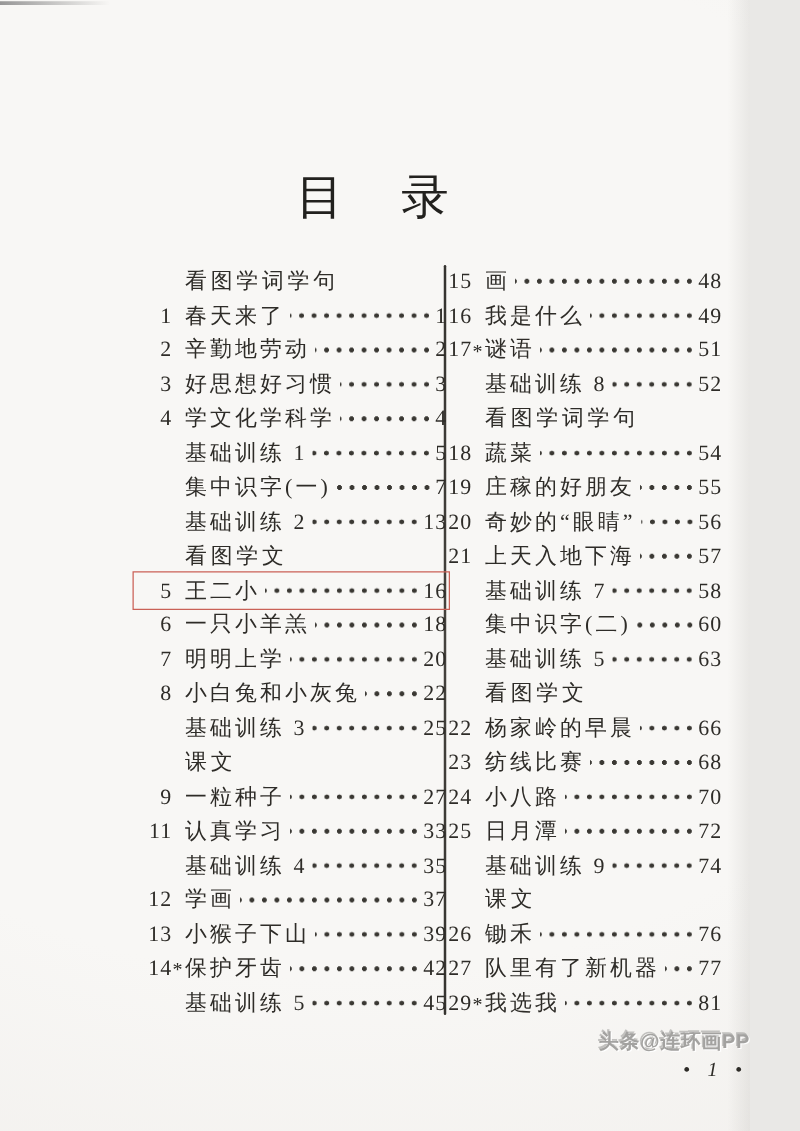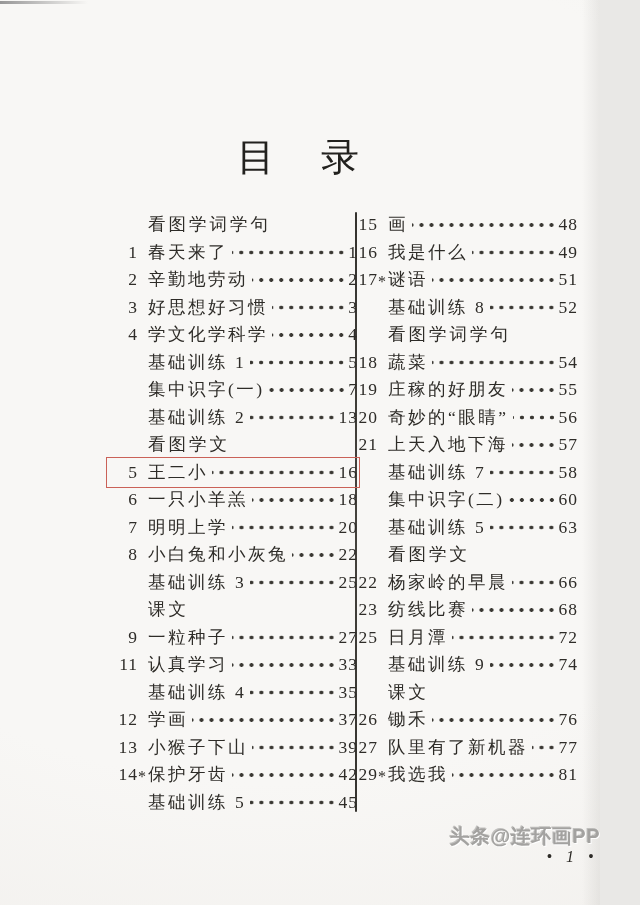--- a/index.html
+++ b/index.html
@@ -52,21 +52,21 @@
   .row.header .text { letter-spacing:3px;text-align:center; }
   .row.highlight { outline:1.7px solid #ca6157; outline-offset:1px; }
   .footer-pagenum {
     position:absolute; left:536px; top:848px; width:70px;
     font-style:italic; font-size:16px; color:#2d2b27;
     white-space:pre; text-align:center; letter-spacing:2px;
   }
   .watermark {
     position:absolute; right:0px; top:823px;
     font-family:"Liberation Sans","DejaVu Sans",sans-serif;
-    font-size:20px; font-weight:bold; color:#a3a2a0;
+    font-size:16px; font-weight:bold; color:#a3a2a0;
     letter-spacing:0.5px;
     text-shadow:1px 1px 0 rgba(255,255,255,.95), -1px -1px 0 rgba(130,130,128,.45);
   }
 </style>
 </head>
 <body>
 
 <div class="page">
   <div class="scan-edge-top"></div>
   <div class="scan-shade-right"></div>
@@ -321,20 +321,27 @@
         <span class="pg">66</span>
       </div>
       <div class="row item">
         <span class="num">23</span>
         <span class="star"></span>
         <span class="text">纺线比赛</span>
         <span class="dots"></span>
         <span class="pg">68</span>
       </div>
       <div class="row item">
+        <span class="num">24</span>
+        <span class="star"></span>
+        <span class="text">小八路</span>
+        <span class="dots"></span>
+        <span class="pg">70</span>
+      </div>
+      <div class="row item">
         <span class="num">25</span>
         <span class="star"></span>
         <span class="text">日月潭</span>
         <span class="dots"></span>
         <span class="pg">72</span>
       </div>
       <div class="row sub">
         <span class="num"></span>
         <span class="star"></span>
         <span class="text">基础训练 9</span>

